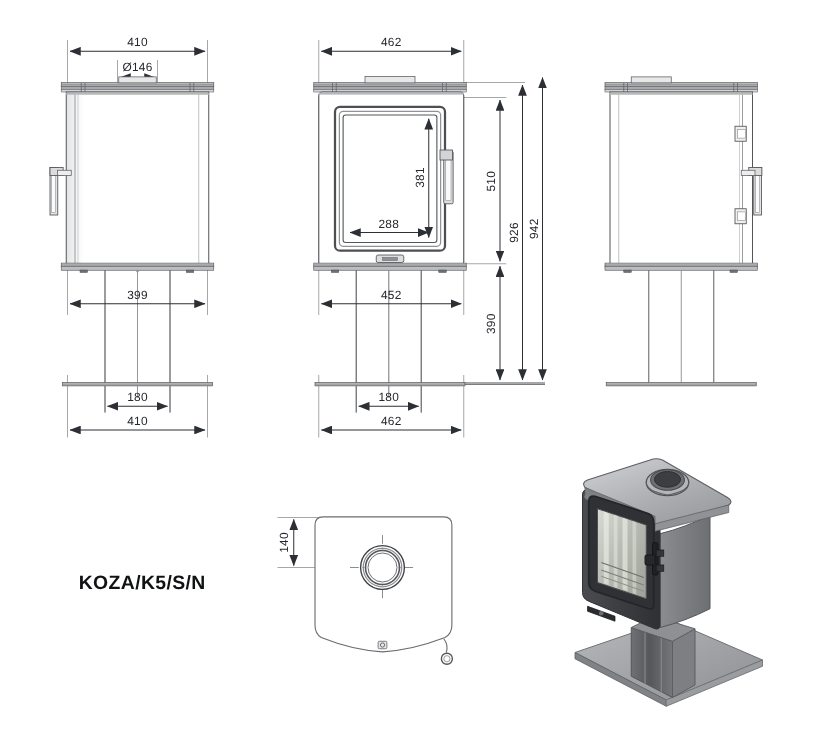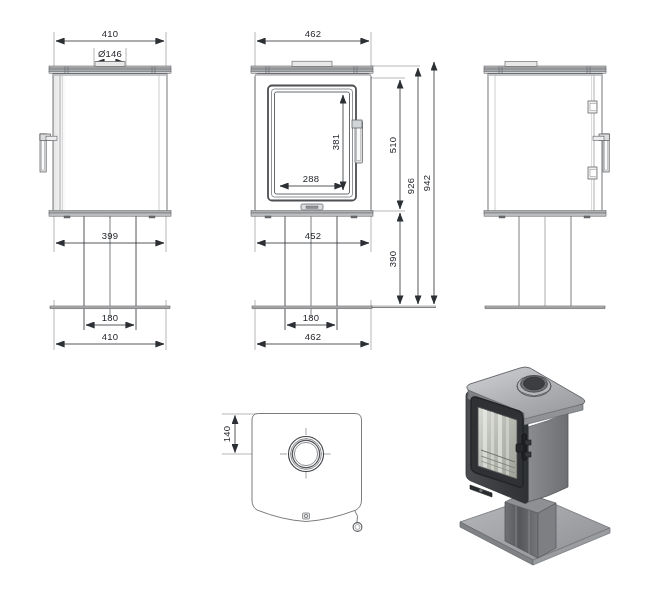--- a/index.html
+++ b/index.html
@@ -456,14 +456,15 @@
       </g>
 
       <g>
         <path d="M 470,485 L 492,493 L 492,497 L 470,489 Z" fill="#2a2c30" stroke="#1a1c1f" stroke-width="0.6"></path>
         <circle cx="481" cy="490.5" r="1.8" fill="#6b6d71"></circle>
       </g>
     </g>
 
   </svg>
 
+  <div class="model-label">KOZA/K5/S/N</div>
 
 </div>
 
 </body></html>

